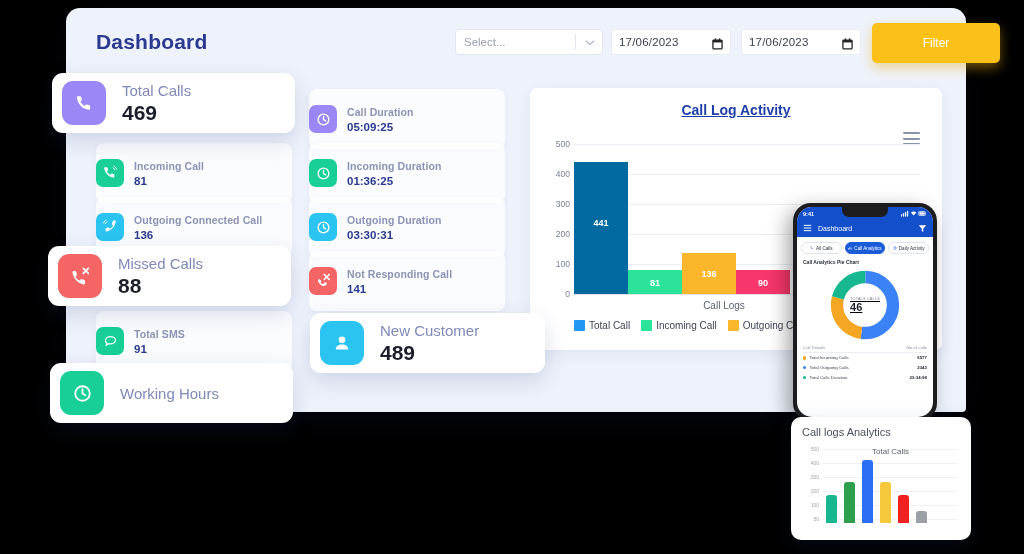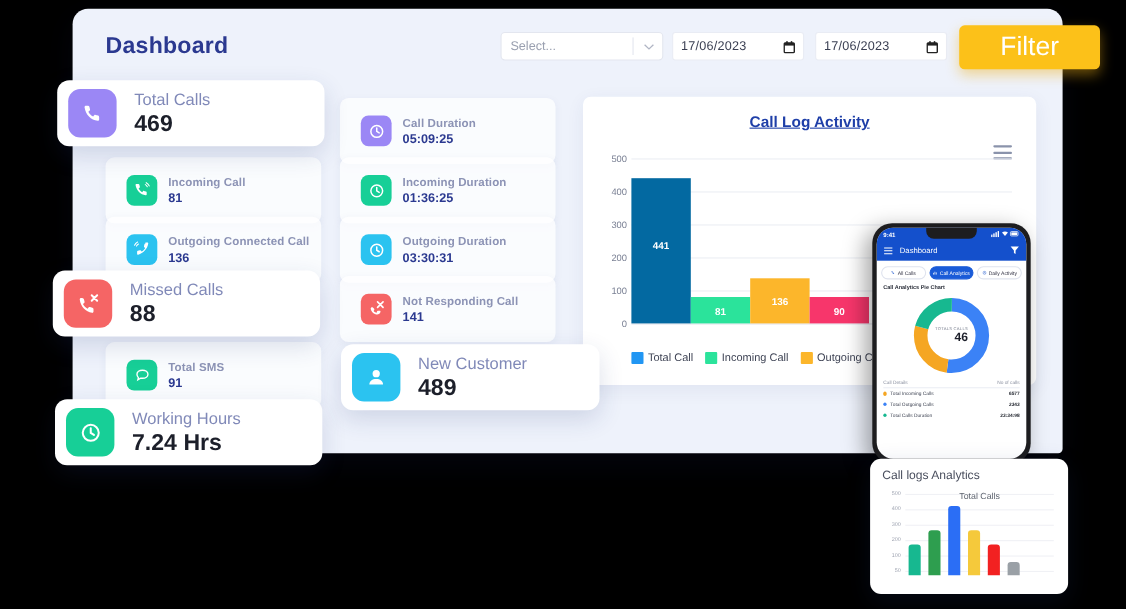--- a/index.html
+++ b/index.html
@@ -56,31 +56,31 @@
   }
   .date-box.one { left: 545px; }
   .date-box.two { left: 675px; }
   .date-box .dv { font-size: 11.5px; color: #3a3f52; letter-spacing: .2px; }
   .cal-ico { width: 11px; height: 12px; }
 
   .filter-btn {
     position: absolute; left: 806px; top: 15px;
     width: 128px; height: 40px;
     background: #fcc119; border: none; border-radius: 5px;
-    color: #fff; font-size: 24px; font-family: "Liberation Sans", sans-serif;
+    color: #fff; font-size: 12px; font-family: "Liberation Sans", sans-serif;
     cursor: pointer;
     box-shadow: 0 5px 12px rgba(240,175,20,.45);
   }
 
   
   .srow {
     position: absolute; width: 196px; height: 60px;
     background: rgba(255,255,255,.72);
     border-radius: 8px;
-    display: flex; align-items: center; padding-left: 19px;
+    display: flex; align-items: center; padding-left: 0;
     box-shadow: 0 2px 8px rgba(40,60,120,.05);
   }
   .srow .tile {
     width: 28px; height: 28px; border-radius: 7px; flex: 0 0 28px;
     display: flex; align-items: center; justify-content: center;
   }
   .srow .txt { margin-left: 10px; }
   .srow .lbl { font-size: 10.5px; color: #8c93b5; font-weight: bold; letter-spacing:.1px;}
   .srow .val { font-size: 11.5px; color: #2b3990; font-weight: bold; margin-top: 3px; }
 
@@ -188,21 +188,22 @@
     align-items: center; justify-content: center; gap: 2px; background: #fff;
   }
   .ph-tab.active { background: #1a5bd8; color: #fff; border-color: #1a5bd8; }
   .ph-section {
     font-size: 5px; font-weight: bold; color: #2b2f3a;
     padding: 2px 0 0 6px;
   }
   .donut-wrap { position: relative; margin: 3px auto 0; width: 74px; height: 74px; }
   .donut-center {
     position: absolute; left: 50%; top: 50%; transform: translate(-50%,-50%);
-    text-align: right;
+    text-align: left;
+    text-decoration: underline;
   }
   .donut-center .dl { font-size: 3.8px; color: #7d8392; letter-spacing: .2px; }
   .donut-center .dv { font-size: 11px; font-weight: bold; color: #1c1f2a; }
   .ph-table { padding: 3px 6px 0 6px; }
   .ph-th {
     display: flex; justify-content: space-between;
     font-size: 4.4px; color: #8a90a0; padding-bottom: 2px;
     border-bottom: 1px solid #eceef4;
   }
   .ph-tr {
@@ -410,20 +411,21 @@
           </div>
           <div class="bar" style="height:40.8px; background:#fcb62b">
             <span style="top:16px;">136</span>
           </div>
           <div class="bar" style="height:24px; background:#f7366b">
             <span style="top:8px;">90</span>
           </div>
         </div>
       </div>
 
+      <div class="x-axis-label">Call Logs</div>
 
       <div class="legend">
         <div class="li">
           <div class="sw" style="background:#2196f3"></div>
           <div class="lt">Total Call</div>
         </div>
         <div class="li">
           <div class="sw" style="background:#2be39b"></div>
           <div class="lt">Incoming Call</div>
         </div>
@@ -466,21 +468,20 @@
 
   <div class="bigcard" style="left:50px; top:363px; width:243px; height:60px;">
     <div class="tile" style="background:#17cf97">
       <svg viewBox="0 0 24 24" width="23" height="23" fill="none" stroke="#fff" stroke-width="1.9">
         <circle cx="12" cy="12" r="7.6"></circle>
           <path d="M12 7.6V12l3 1.9" stroke-linecap="round"></path>
       </svg>
     </div>
     <div class="txt">
       <div class="lbl">Working Hours</div>
-      <div class="val">7.24 Hrs</div>
     </div>
   </div>
 
   <div class="bigcard" style="left:310px; top:313px; width:235px; height:60px;">
     <div class="tile" style="background:#2bc3f0">
       <svg viewBox="0 0 24 24" width="22" height="22" fill="#fff">
         <circle cx="12" cy="8.4" r="3.6"></circle>
         <path d="M5.2 19.2c0-3.6 3-5.6 6.8-5.6s6.8 2 6.8 5.6z"></path>
       </svg>
     </div>

